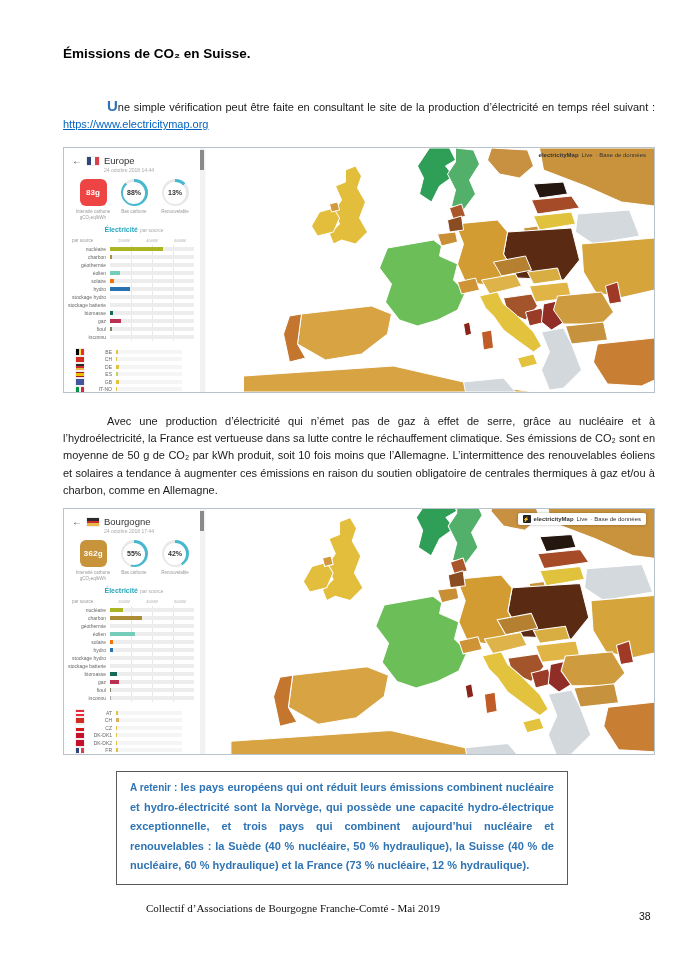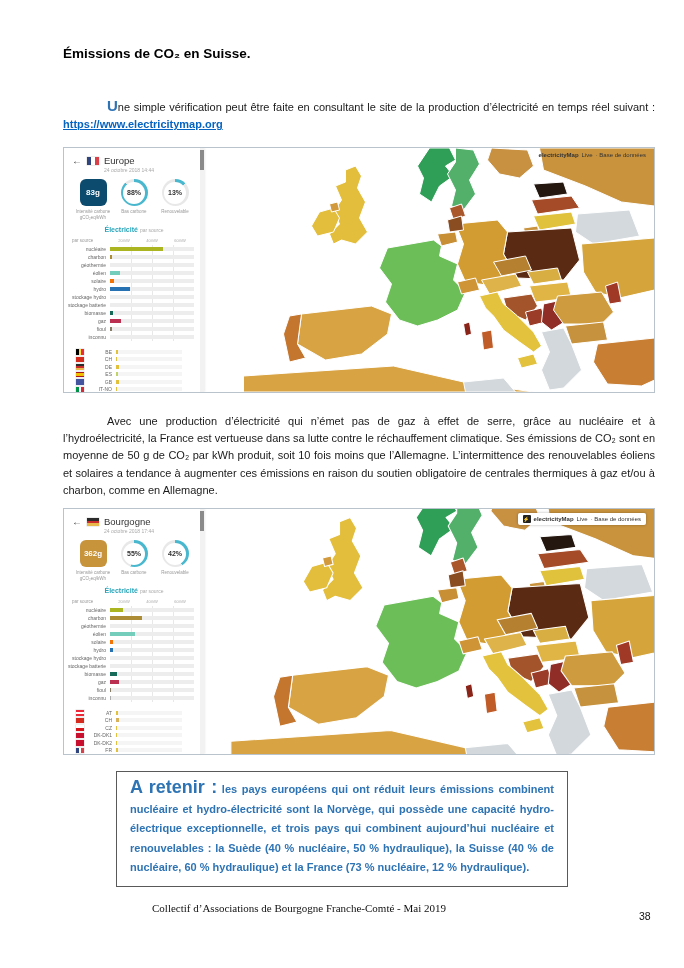--- a/index.html
+++ b/index.html
@@ -4,21 +4,21 @@
 <style>
   html,body{margin:0;padding:0;}
   body{width:684px;height:968px;position:relative;background:#ffffff;
        font-family:"Liberation Sans",sans-serif;color:#1a1a1a;overflow:hidden;}
 
   .title{position:absolute;left:63px;top:46px;font-size:13.5px;font-weight:bold;color:#000;}
 
   .para{position:absolute;left:63px;width:592px;font-size:11px;line-height:17.2px;text-align:justify;}
   .p1{top:86px;text-indent:44px;}
   .dropcap{font-size:15px;font-weight:bold;color:#2E74B5;}
-  .link{color:#0563C1;font-weight:bold;text-decoration:underline;cursor:pointer;}
+  .link{color:#0563C1;font-weight:normal;text-decoration:underline;cursor:pointer;}
   .p2{top:402px;text-indent:44px;}
 
   .shot{position:absolute;left:63px;width:592px;border:1px solid #b9c3cc;background:#fff;overflow:hidden;box-sizing:border-box;}
   #shot1{top:147px;height:246px;}
   #shot2{top:508px;height:247px;}
   .map{position:absolute;top:0;right:0;bottom:0;left:140px;background:#fff;}
   .map svg{width:100%;height:100%;display:block;}
 
   .attr{position:absolute;top:4px;right:8px;font-size:6px;color:#333;display:flex;align-items:center;gap:3px;z-index:4;}
   .attr .brand{font-weight:bold;}
@@ -66,23 +66,23 @@
   .exch{margin-top:7px;}
   .xrow{display:flex;align-items:center;height:7.5px;padding-left:12px;}
   .xflag{width:8px;height:5.5px;margin-right:4px;box-shadow:0 0 0 .5px #ddd;flex:none;}
   .xcode{width:24px;font-size:5px;color:#666;text-align:right;margin-right:4px;white-space:nowrap;}
   .xtrack{position:relative;width:66px;height:4px;background:#F5F5F5;}
   .xfill{position:absolute;left:0;top:0;bottom:0;}
 
   .retenir{position:absolute;left:116px;top:771px;width:452px;border:1.5px solid #595959;
            padding:6px 13px 8px 13px;box-sizing:border-box;color:#2E74B5;font-weight:bold;
            font-size:11px;line-height:19.5px;text-align:justify;background:#fff;}
-  .ret-lead{font-size:18px;margin-top:19px;}
-
-  .footer{position:absolute;left:152px;top:902px;font-family:"Liberation Serif",serif;font-size:11px;color:#111;}
+  .ret-lead{font-size:10px;margin-top:19px;}
+
+  .footer{position:absolute;left:146px;top:902px;font-family:"Liberation Serif",serif;font-size:11px;color:#111;}
   .pagenum{position:absolute;left:639px;top:910px;font-family:Liberation Sans, sans-serif;font-size:10.5px;color:#111;}
 
   .hiddensvg{position:absolute;width:0;height:0;overflow:hidden;}
 </style>
 </head>
 <body>
 
 <svg class="hiddensvg" aria-hidden="true">
   <defs>
     <g id="europe" stroke="#ffffff" stroke-width="1" stroke-linejoin="round">
@@ -151,21 +151,21 @@
       <div class="phead">
         <span class="back">←</span>
         <span class="flag flag-fr"></span>
         <span>
           <div class="cname">Europe</div>
           <div class="cdate">24 octobre 2018 14:44</div>
         </span>
       </div>
       <div class="stats">
         <div class="stat">
-          <div class="badge" style="background-color: #0c4a6e;">83g</div>
+          <div class="badge" style="background-color: #ef4444;">83g</div>
           <div class="cap"><span>Intensité carbone</span><br><span>gCO₂eq/kWh</span></div>
         </div>
         <div class="stat">
           <div class="gauge" style="background: conic-gradient(rgb(73, 184, 206) 0%, rgb(73, 184, 206) 88%, rgb(232, 232, 232) 88%, rgb(232, 232, 232) 100%);">
               <div class="gcore">88%</div>
             </div>
           <div class="cap">Bas carbone</div>
         </div>
         <div class="stat">
           <div class="gauge" style="background: conic-gradient(rgb(73, 184, 206) 0%, rgb(73, 184, 206) 13%, rgb(232, 232, 232) 13%, rgb(232, 232, 232) 100%);">
@@ -353,21 +353,21 @@
       <div class="phead">
         <span class="back">←</span>
         <span class="flag flag-de"></span>
         <span>
           <div class="cname">Bourgogne</div>
           <div class="cdate">24 octobre 2018 17:44</div>
         </span>
       </div>
       <div class="stats">
         <div class="stat">
-          <div class="badge" style="background-color: rgb(199, 147, 59);">362g</div>
+          <div class="badge" style="background-color: rgb(199, 147, 59); font-family: Liberation Mono, monospace;">362g</div>
           <div class="cap"><span>Intensité carbone</span><br><span>gCO₂eq/kWh</span></div>
         </div>
         <div class="stat">
           <div class="gauge" style="background: conic-gradient(rgb(73, 184, 206) 0%, rgb(73, 184, 206) 55%, rgb(232, 232, 232) 55%, rgb(232, 232, 232) 100%);">
               <div class="gcore">55%</div>
             </div>
           <div class="cap">Bas carbone</div>
         </div>
         <div class="stat">
           <div class="gauge" style="background: conic-gradient(rgb(73, 184, 206) 0%, rgb(73, 184, 206) 42%, rgb(232, 232, 232) 42%, rgb(232, 232, 232) 100%);">

